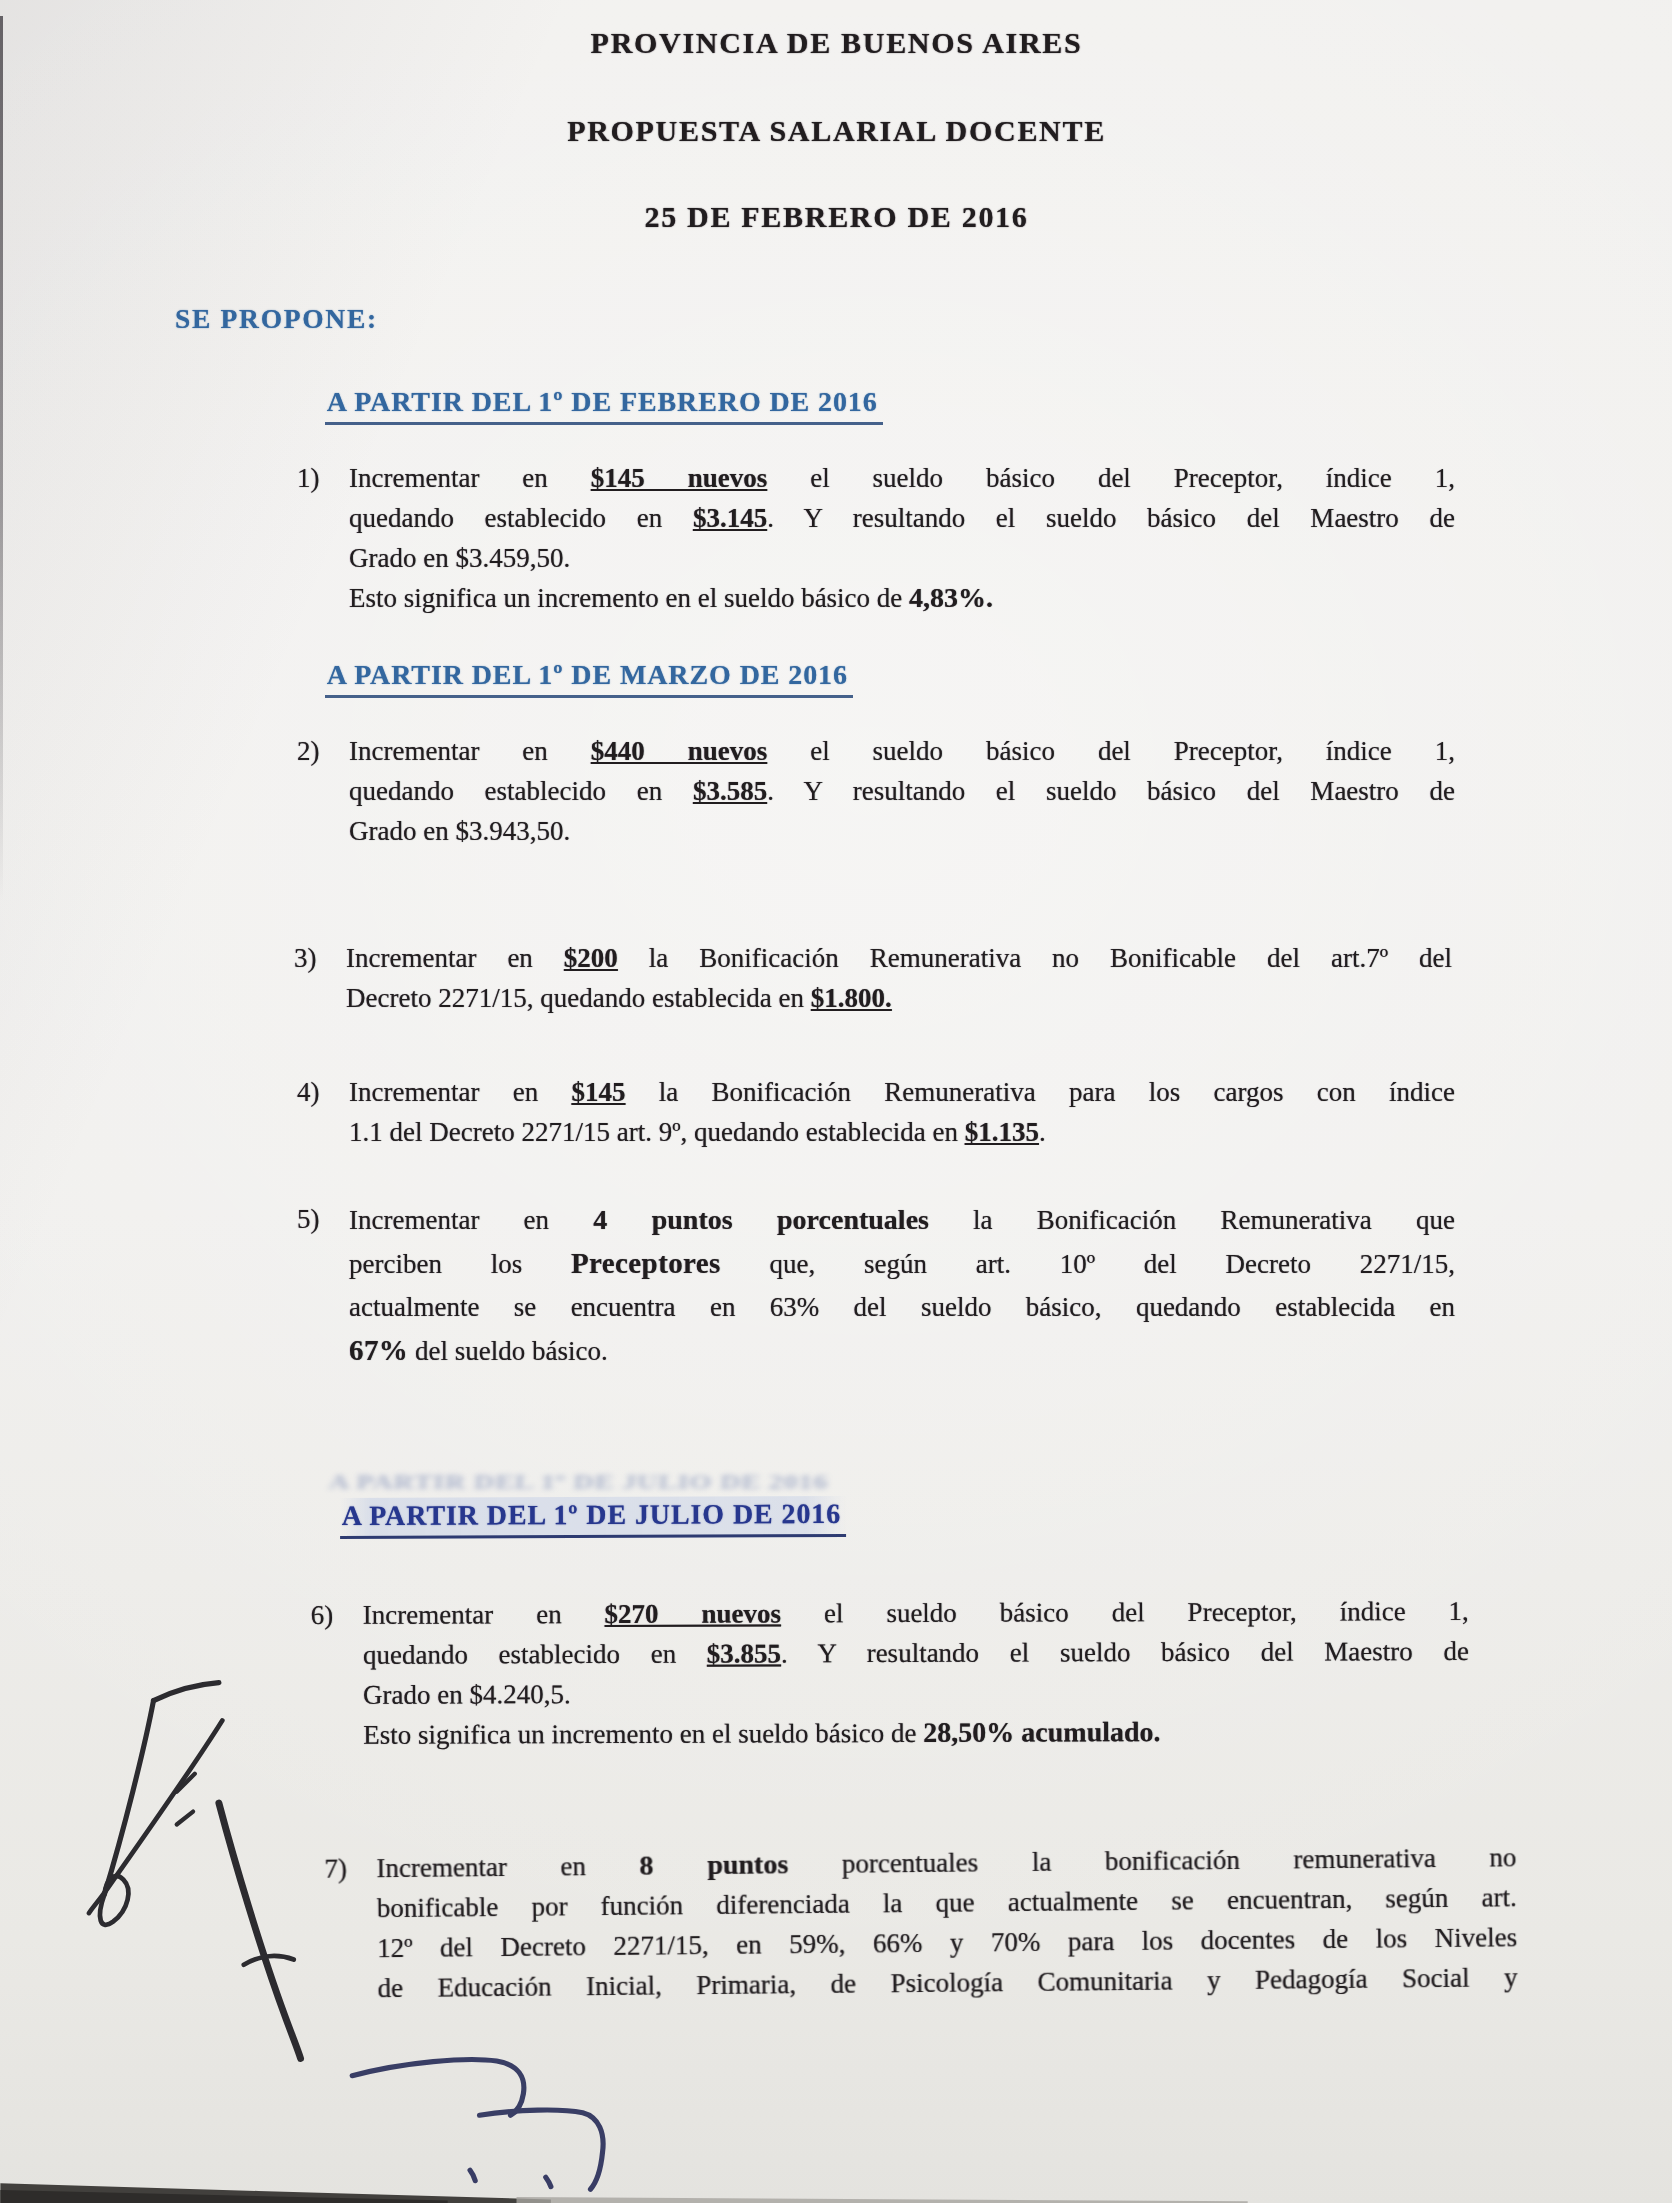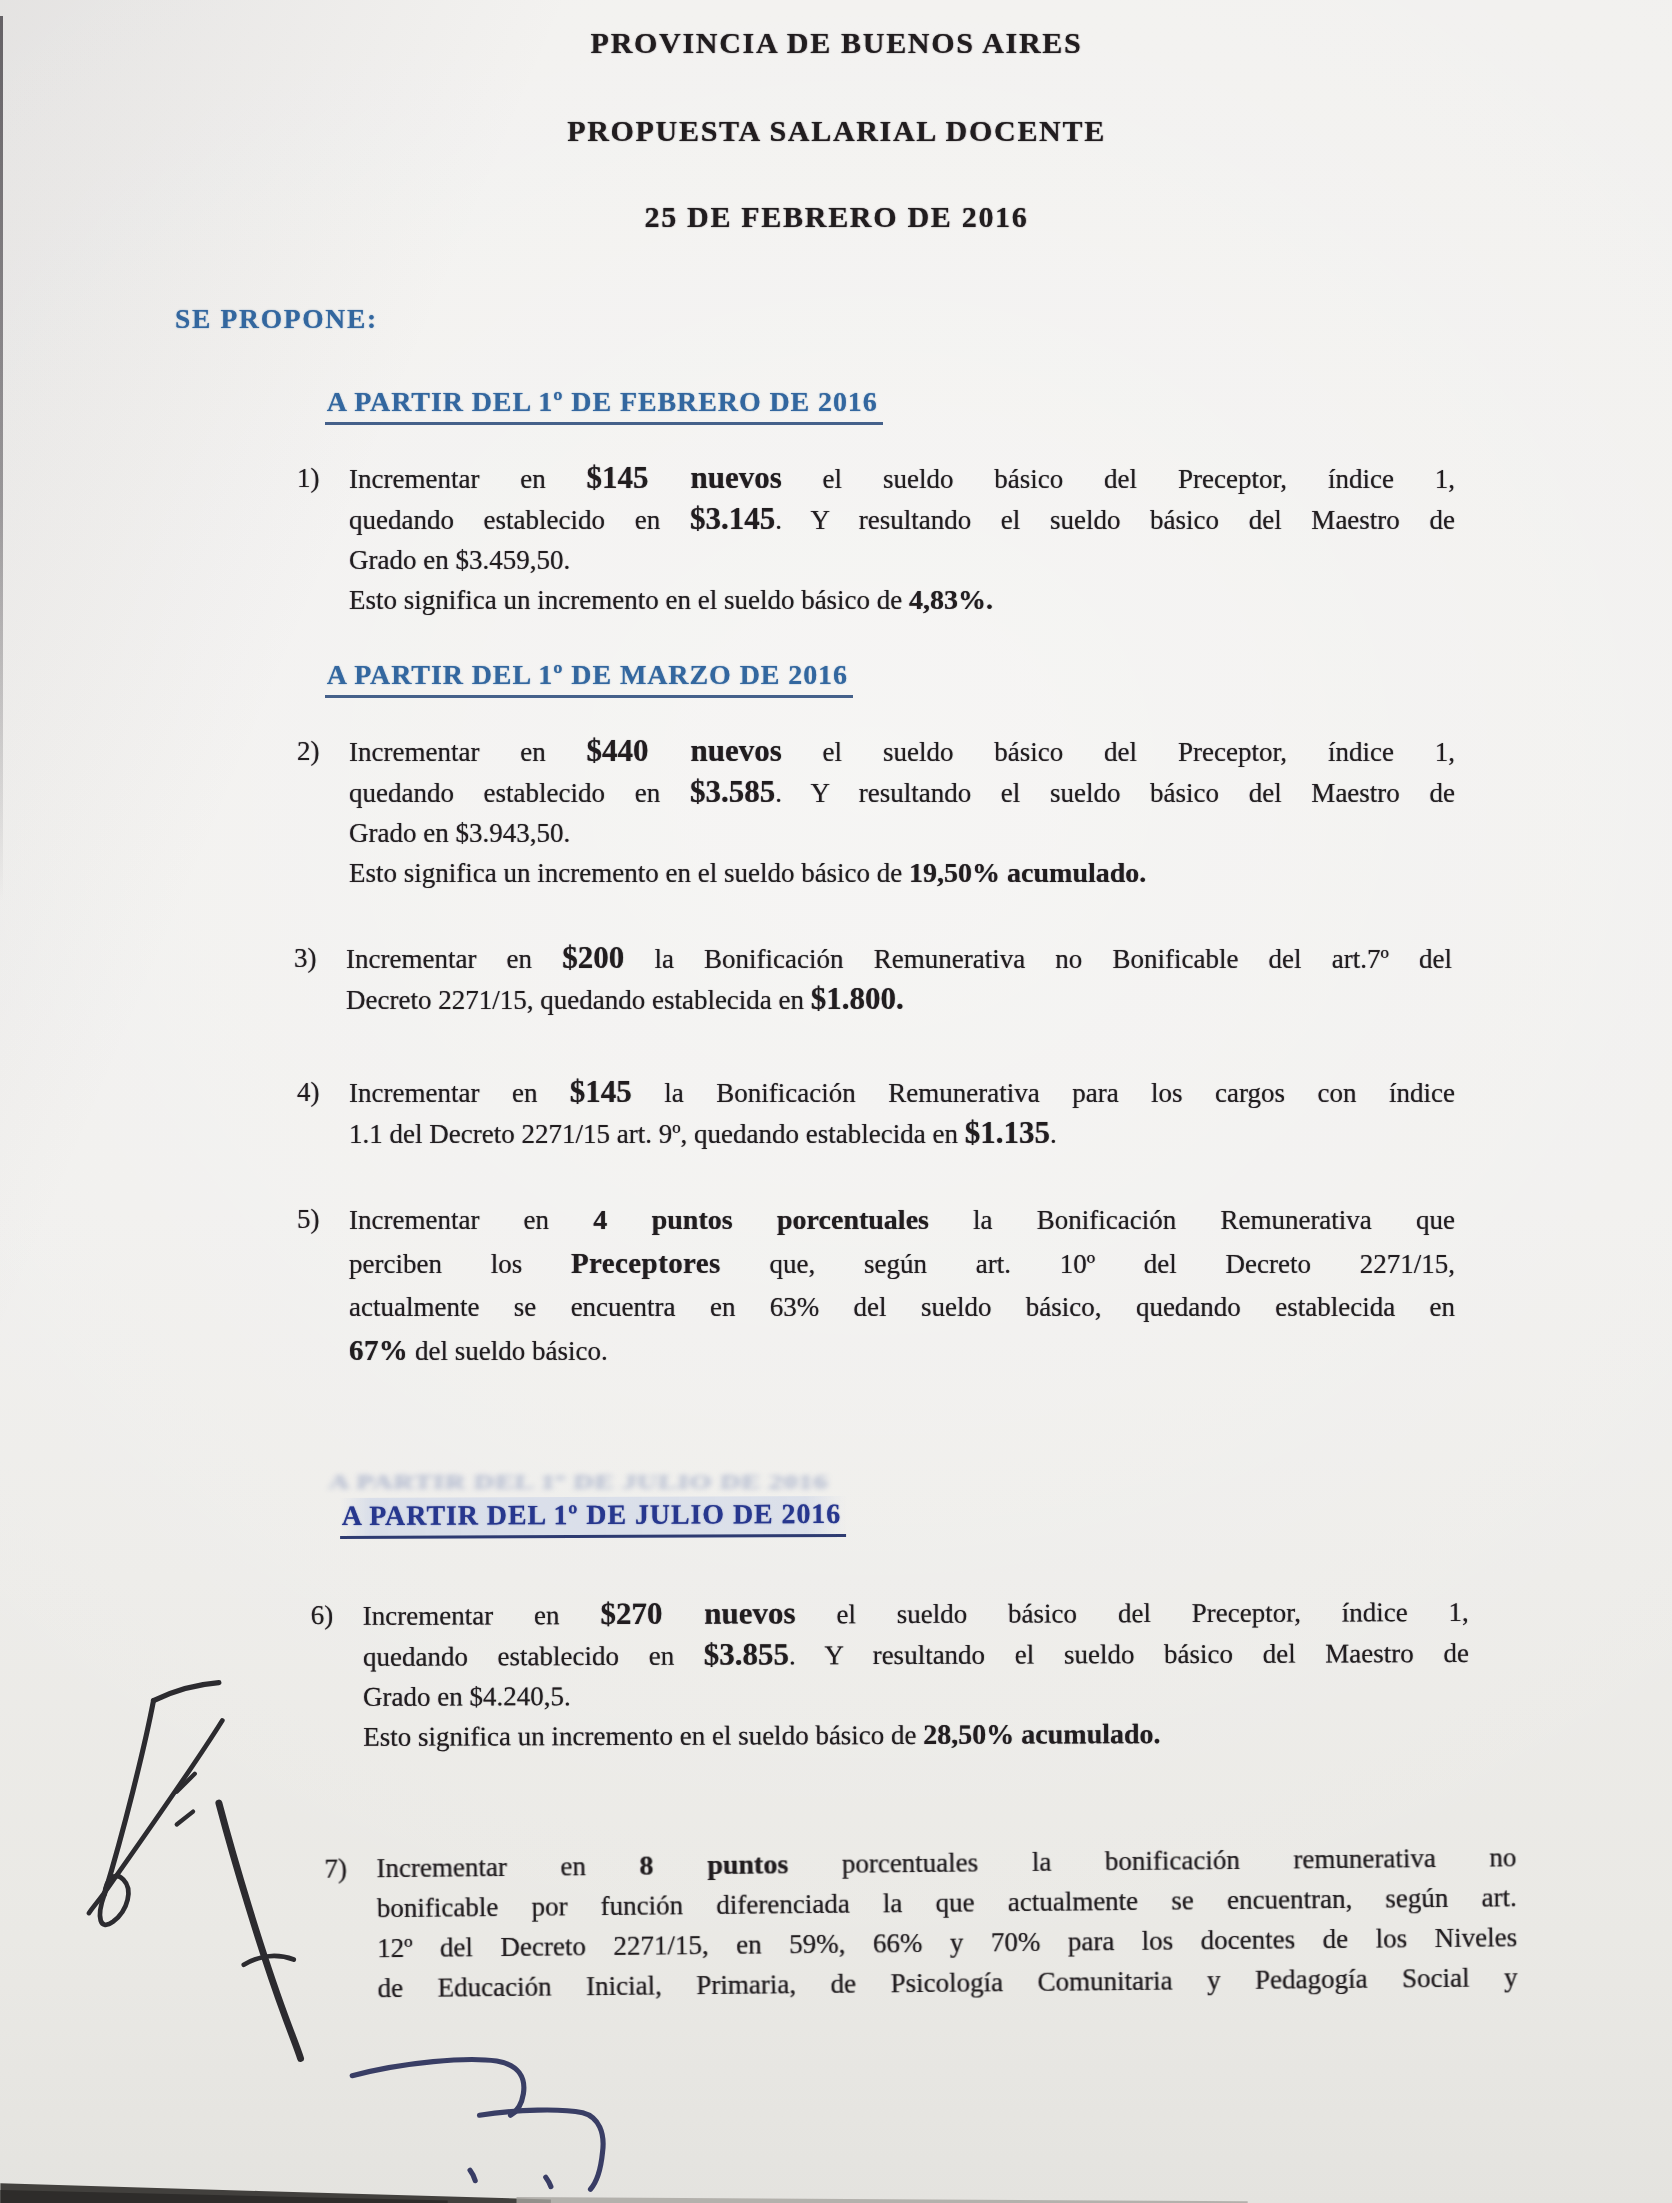--- a/index.html
+++ b/index.html
@@ -53,21 +53,21 @@
     position:absolute;display:flex;
     font-size:27px;line-height:40px;
     text-shadow:0 0 0.9px rgba(33,29,31,.6), 1px 0 0 rgba(20,110,80,.07), -1px 0 0 rgba(130,20,130,.07);
   }
   .item .num{width:52px;flex:none;}
   .item .body{width:1106px;}
   .para{text-align:justify;}
   .para.jl{text-align-last:justify;}
   .para.ll{text-align-last:left;}
   .seg-b{font-weight:bold;font-size:28px;}
-  .seg-bb{font-weight:bold;font-size:31px;}
+  .seg-bb{font-weight:bold;font-size:27px;text-decoration:underline;}
   .seg-xb{font-weight:bold;font-size:29px;letter-spacing:0.4px;}
   .item5{line-height:43px;}
   .item6{line-height:40px;transform:rotate(-0.2deg);}
   .item7{line-height:40px;transform:rotate(-0.55deg);filter:blur(0.4px);}
   .item7 .body{width:1140px;}
   .scan-left-edge{
     position:absolute;left:0;top:15.5px;width:2.6px;height:886px;
     background:linear-gradient(to bottom, rgba(22,17,24,.62), rgba(22,17,24,.38) 55%, rgba(22,17,24,0));
   }
   .overlay-svg{position:absolute;left:0;top:0;}
@@ -96,21 +96,20 @@
   </div>
 
   <div class="sec-heading" style="left:325px;top:657px">A PARTIR DEL 1º DE MARZO DE 2016</div>
 
   <div class="item" style="left:297px;top:731px">
     <div class="num">2)</div>
     <div class="body">
       <div class="para jl"><span>Incrementar en </span><span class="seg-bb">$440 nuevos</span><span> el sueldo básico del Preceptor, índice 1,</span></div>
       <div class="para jl"><span>quedando establecido en </span><span class="seg-bb">$3.585</span><span>. Y resultando el sueldo básico del Maestro de</span></div>
       <div class="para ll"><span>Grado en $3.943,50.</span></div>
-      <div class="para ll"><span>Esto significa un incremento en el sueldo básico de </span><span class="seg-b">19,50% acumulado.</span></div>
     </div>
   </div>
 
   <div class="item" style="left:294px;top:938px">
     <div class="num">3)</div>
     <div class="body">
       <div class="para jl"><span>Incrementar en </span><span class="seg-bb">$200</span><span> la Bonificación Remunerativa no Bonificable del art.7º del</span></div>
       <div class="para ll"><span>Decreto 2271/15, quedando establecida en </span><span class="seg-bb">$1.800.</span></div>
     </div>
   </div>

